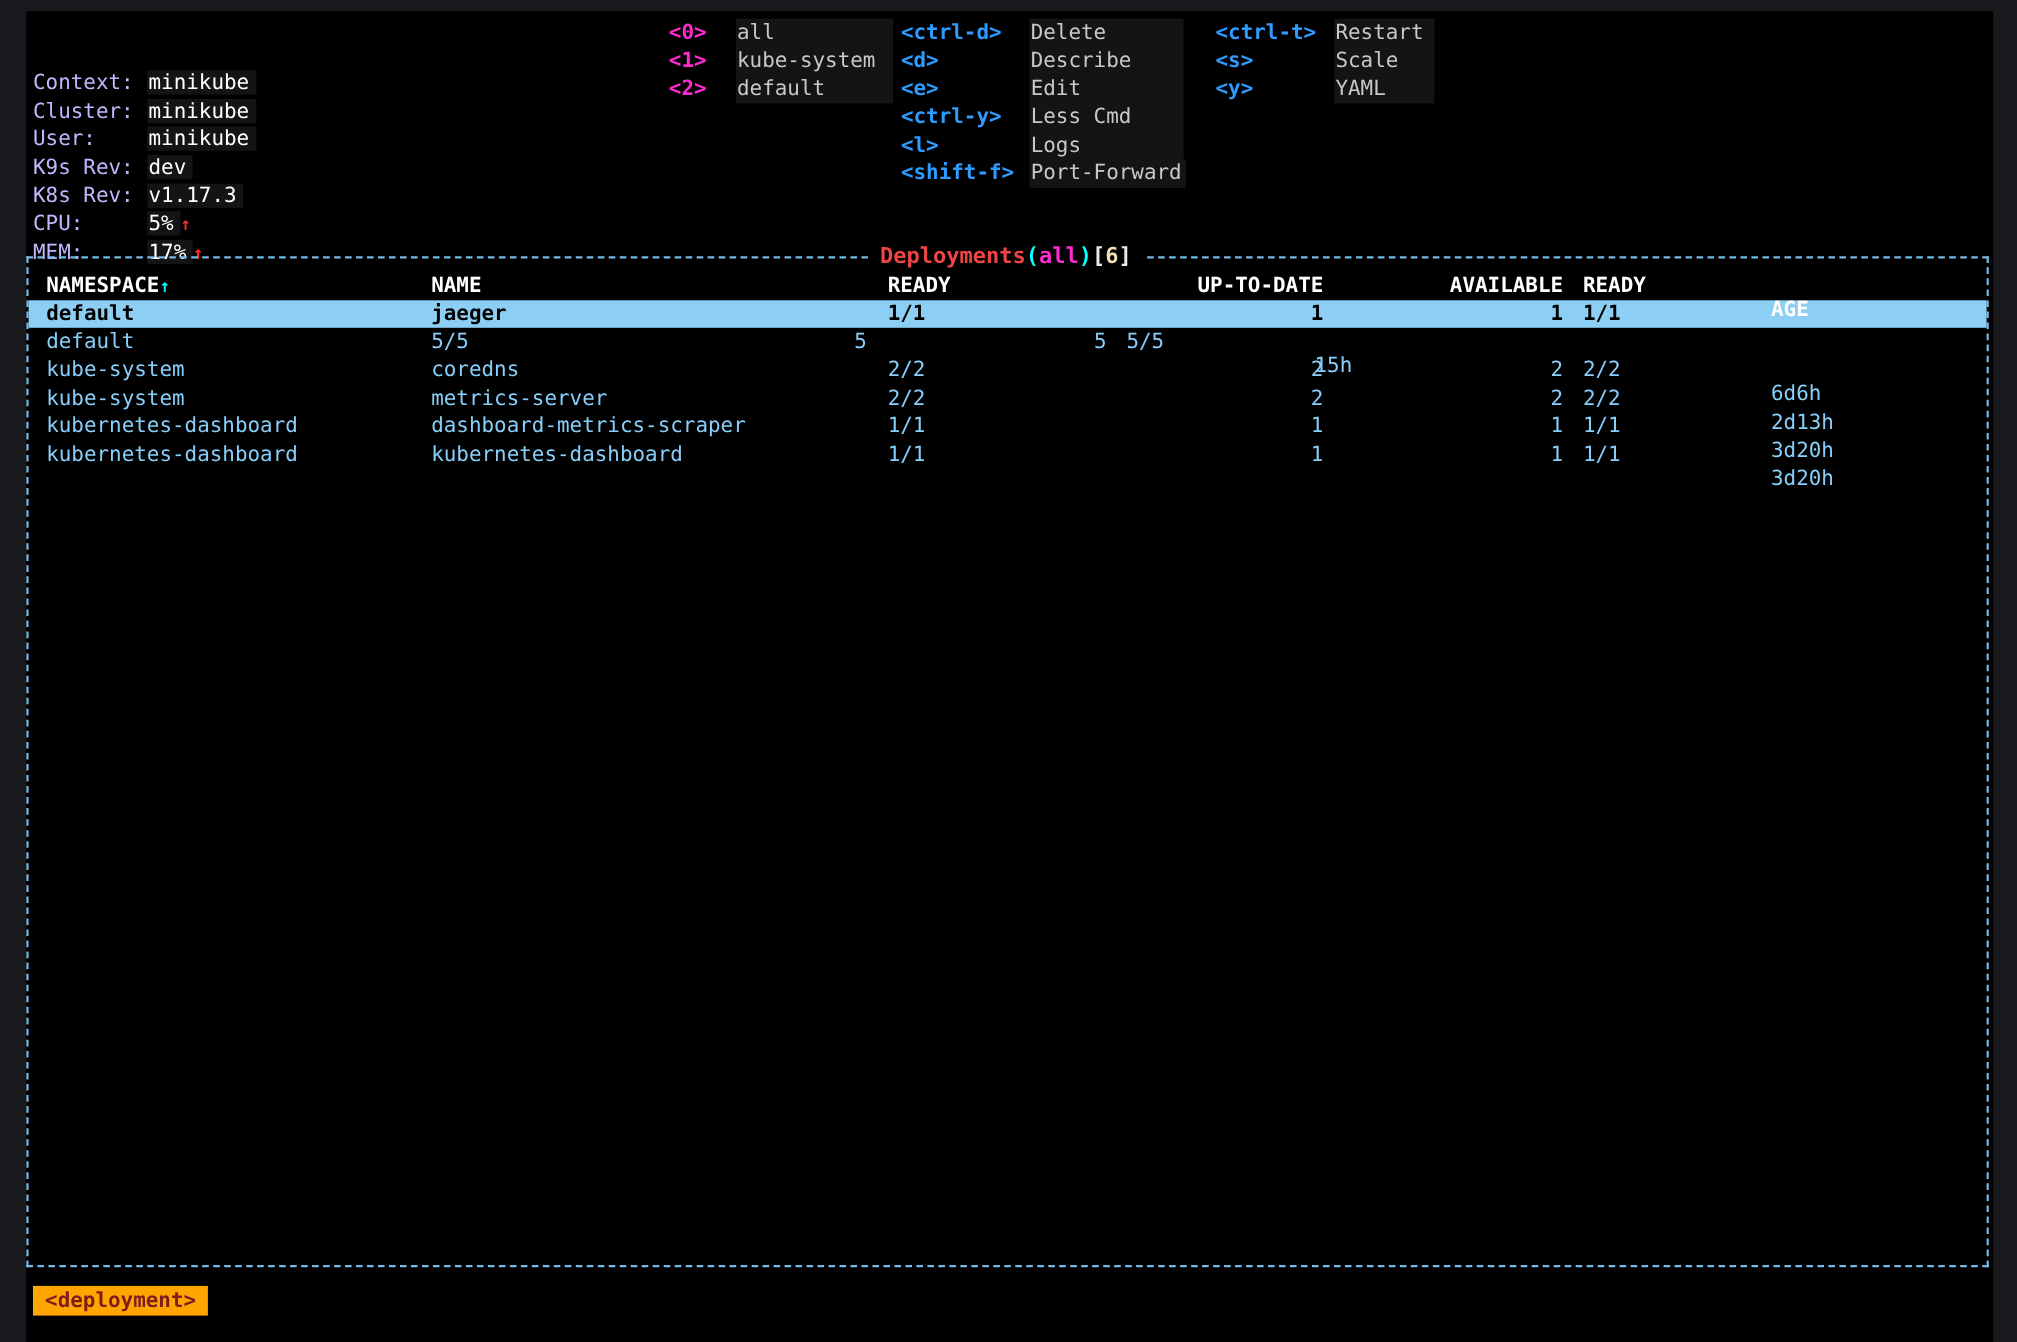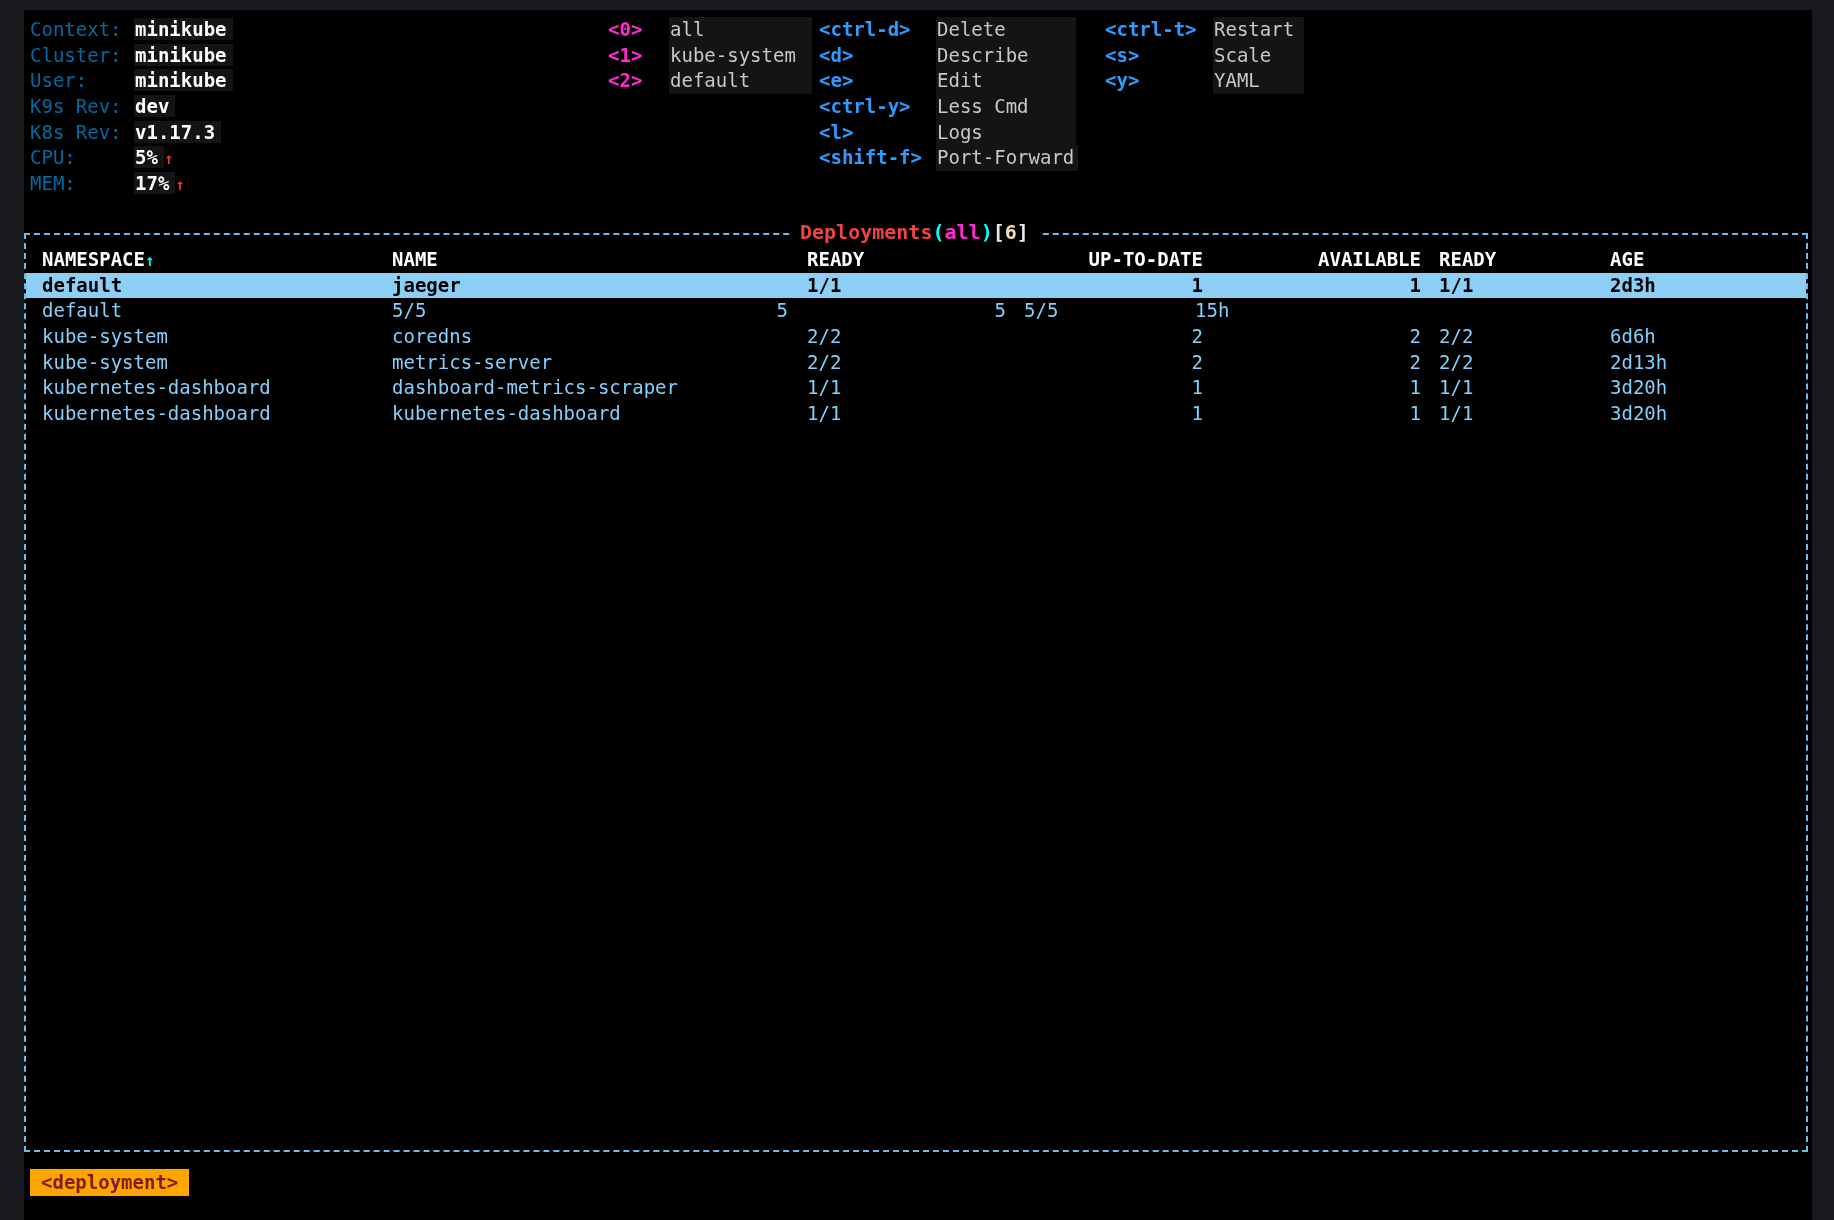--- a/index.html
+++ b/index.html
@@ -9,22 +9,22 @@
     font-family:"DejaVu Sans Mono","Liberation Mono",monospace;
   }
   .terminal{
     position:absolute;left:24px;top:10px;width:1788px;height:1210px;
     background:#000;font-size:19px;color:#c8c8c8;
   }
   .row-line{height:25.7px;line-height:25.7px;white-space:nowrap;}
 
   
   .info-section{position:absolute;left:6px;top:7px;}
-  .info-label{display:inline-block;width:104px;color:#0369a1;}
-  .info-value{color:#fff;font-weight:bold;background:rgba(255,255,255,.08);padding:0 6px 0 1px;}
+  .info-label{display:inline-block;width:104px;color:#c4b5fd;margin-top:46px;}
+  .info-value{color:#fff;font-weight:normal;background:rgba(255,255,255,.08);padding:0 6px 0 1px;}
   .up-arrow{color:#ff2b2b;font-weight:bold;font-size:16px;}
 
   
   .menu{position:absolute;top:7px;}
   .ns-menu{left:584px;}
   .actions-menu-1{left:795px;}
   .actions-menu-2{left:1081px;}
   .menu-key{display:inline-block;font-weight:bold;color:#2e9bff;}
   .ns-menu .menu-key{width:61px;color:#ff2bd1;}
   .actions-menu-1 .menu-key{width:117px;}
@@ -58,21 +58,21 @@
   .table-content{position:absolute;left:0;top:0;right:0;bottom:0;padding-top:12px;}
   .trow{height:25.7px;line-height:25.7px;display:flex;white-space:nowrap;padding-left:16px;color:#87cefa;}
   .trow.thead{color:#fff;font-weight:bold;}
   .trow.selected{background:#8dcff4;color:#000;font-weight:bold;}
   .c-ns{width:350px;}
   .c-name{width:415px;}
   .c-ready{width:194px;}
   .c-utd{width:202px;text-align:right;}
   .c-avail{width:218px;text-align:right;}
   .c-ready2{width:171px;padding-left:18px;box-sizing:border-box;}
-  .c-age{flex:1;padding-left:18px;}
+  .c-age{flex:1;padding-left:18px;margin-top:22px;}
   .sort{color:#00ffff;font-size:16px;font-weight:bold;}
 
   
   .crumb{
     position:absolute;left:6px;top:1159px;height:27px;line-height:27px;
     background:#ffa500;color:#7f1d1d;font-weight:bold;padding:0 11px;font-size:19px;
   }
 </style>
 </head>
 <body>

